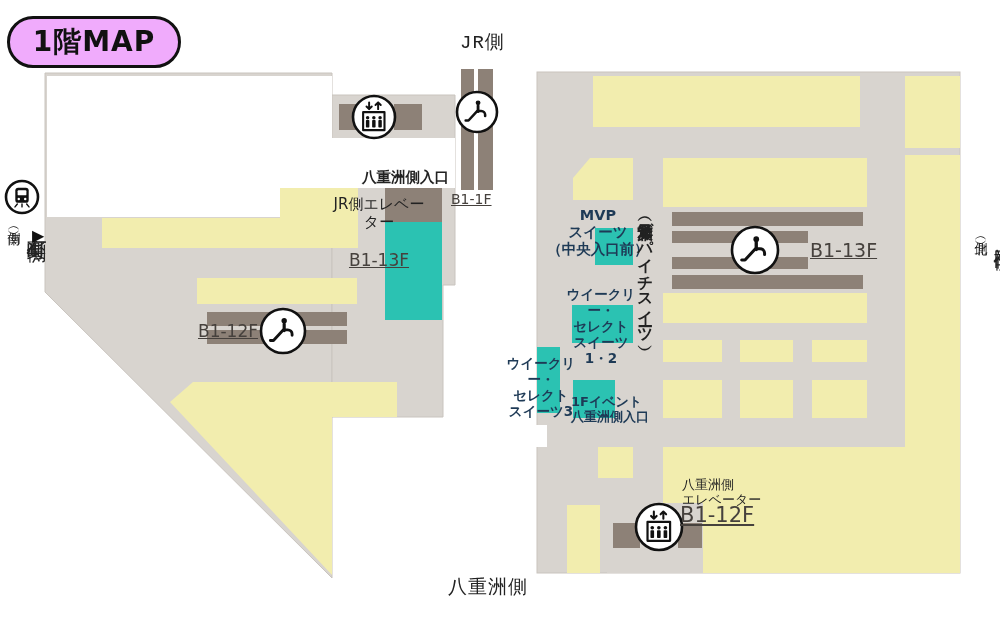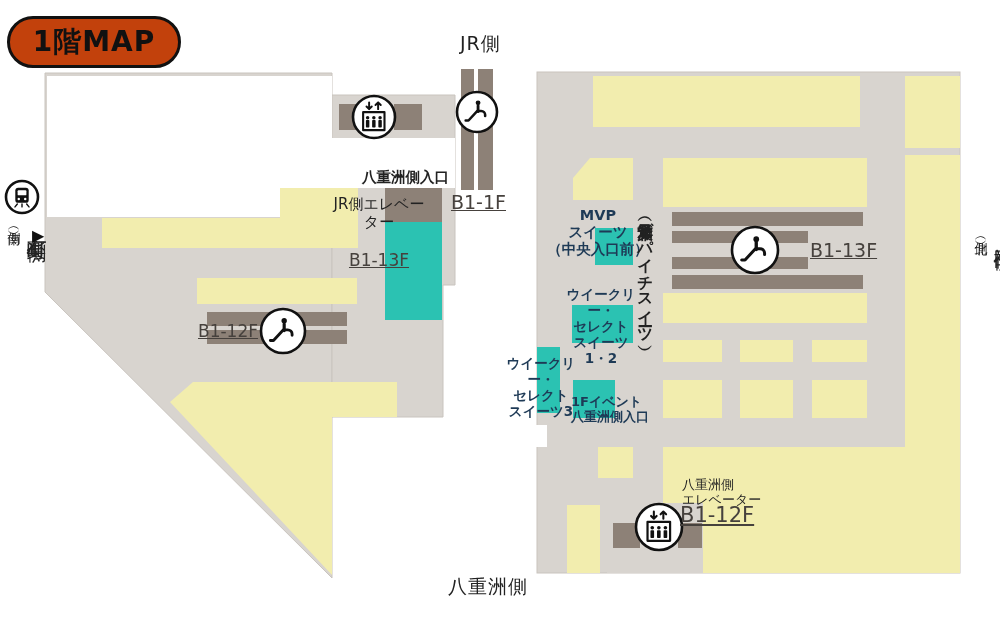--- a/index.html
+++ b/index.html
@@ -32,21 +32,21 @@
 
   
   .lbl{position:absolute;white-space:pre-line;line-height:1.18;color:#222222;}
   .feature{color:var(--feature-text);font-weight:bold;text-align:center;}
   .floorno{color:var(--floor-text);text-decoration:underline;}
   .dir{color:#222222;font-size:19px;letter-spacing:1px;}
   .vert{writing-mode:vertical-rl;letter-spacing:2px;}
   .vert .sub{font-size:13px;letter-spacing:0;}
   .title-pill{
     position:absolute;left:7px;top:16px;width:168px;height:46px;
-    background:#c2410c;border:3.5px solid #111111;border-radius:26px;
+    background:#f0abfc;border:3.5px solid #111111;border-radius:26px;
     display:flex;align-items:center;justify-content:center;
     font-size:28px;font-weight:bold;color:#111111;letter-spacing:1px;
   }
   .tri{position:absolute;left:32px;top:226px;font-size:16px;color:#111111;}
 </style>
 </head>
 <body>
 
 <div class="stage">
 
@@ -157,41 +157,41 @@
       <use href="#sym-elevator" x="-19" y="-19" width="38" height="38"></use>
     </g>
     <g transform="translate(22,197)">
       <circle r="16" class="icon-circle"></circle>
       <use href="#sym-train" x="-14" y="-14" width="28" height="28"></use>
     </g>
   </svg>
 
   <div class="title-pill">1階MAP</div>
 
-  <div class="lbl dir" style="left:460px;top:32px;">JR側</div>
+  <div class="lbl dir" style="left:460px;top:32px;font-family:Liberation Mono, monospace;">JR側</div>
   <div class="lbl dir" style="left:448px;top:575px;">八重洲側</div>
 
   <div class="lbl dir vert" style="left:2px;top:222px;">
     <span style="font-size:20px;">有楽町側</span>
     <span class="sub">（南側）</span>
   </div>
   <div class="lbl dir vert" style="left:969px;top:232px;">
     <span style="font-size:20px;">神田側</span>
     <span class="sub">（北側）</span>
   </div>
 
   <div class="tri">▶</div>
 
   <div class="lbl" style="left:330px;top:143px;width:98px;text-align:center;">
     <div style="font-size:15px;margin-top:34px;">JR側エレベーター</div>
     <div class="floorno" style="font-size:17px;">B1-13F</div>
   </div>
   <div class="lbl" style="left:362px;top:169px;font-size:14.5px;font-weight:bold;">八重洲側入口</div>
   <div class="lbl floorno" style="left:198px;top:321px;font-size:17px;">B1-12F</div>
-  <div class="lbl floorno" style="left:451px;top:191px;font-size:19px;">B1-1F</div>
+  <div class="lbl floorno" style="left:451px;top:191px;font-size:14px;">B1-1F</div>
 
   <div class="lbl feature" style="left:538px;top:207px;width:120px;font-size:14.5px;">MVP
 スイーツ
 （中央入口前）</div>
   <div class="lbl vert" style="left:636px;top:212px;height:220px;font-size:15.5px;font-weight:600;letter-spacing:0;">和洋菓子（デパイチスイーツ）</div>
   <div class="lbl feature" style="left:556px;top:287px;width:90px;font-size:13.5px;">ウイークリー・
 セレクト
 スイーツ
 1・2</div>
   <div class="lbl feature" style="left:496px;top:356px;width:90px;font-size:13.5px;">ウイークリー・

